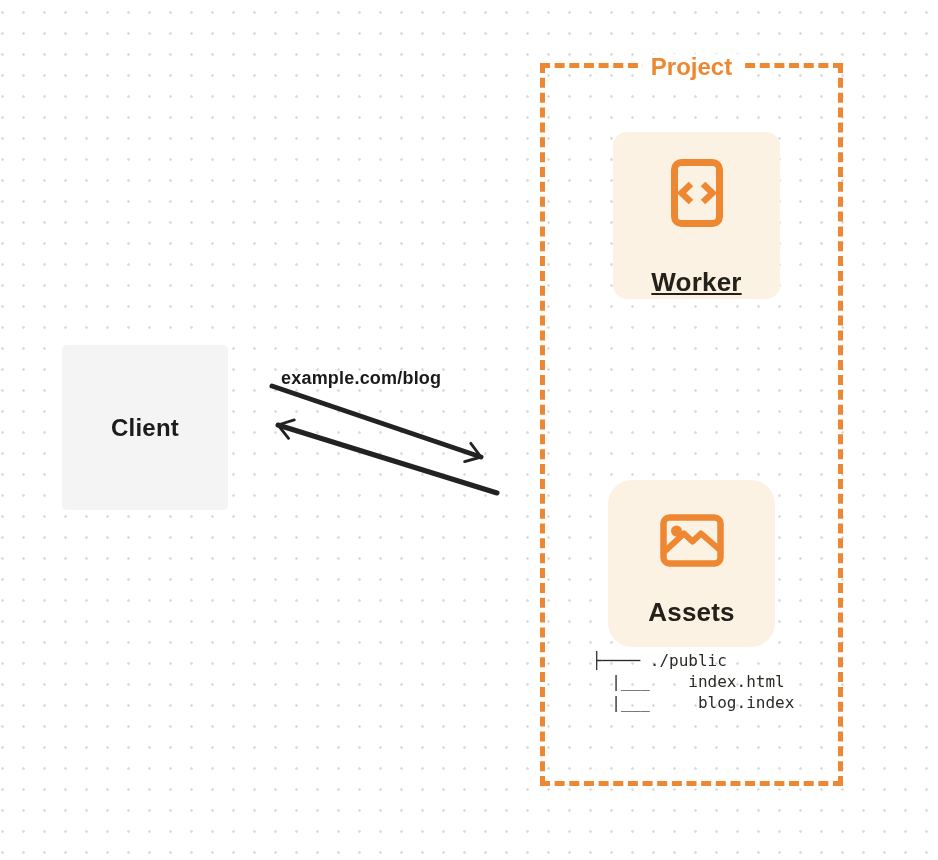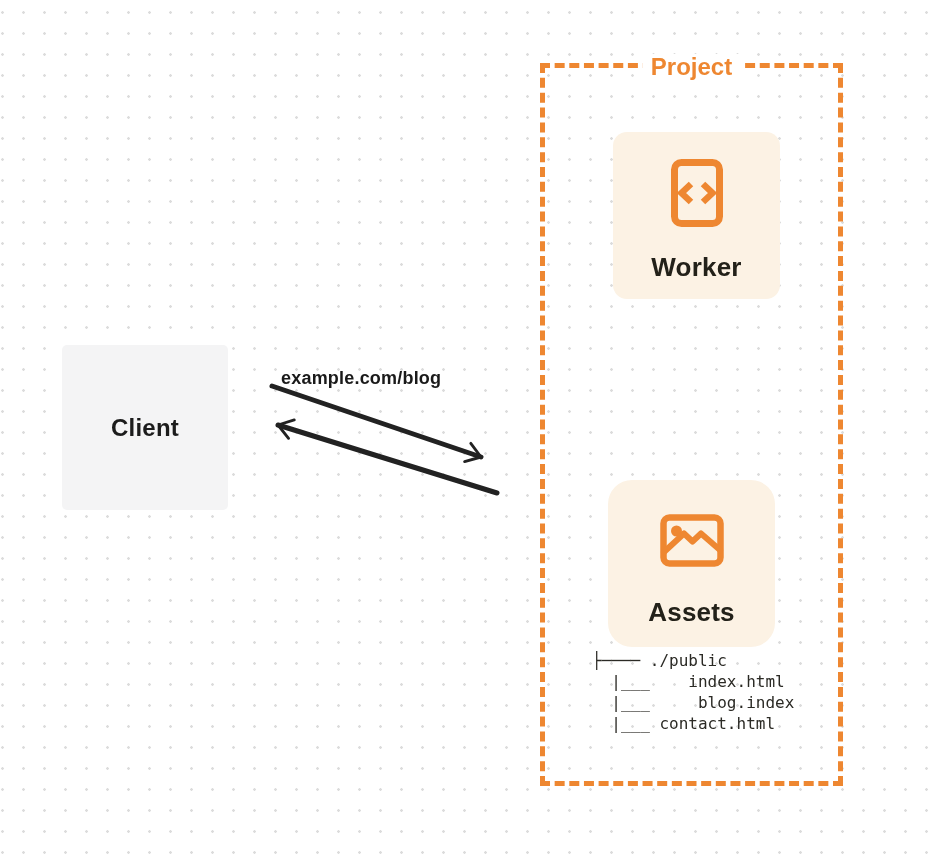--- a/index.html
+++ b/index.html
@@ -42,21 +42,21 @@
     font-size:24px;line-height:26px;font-weight:bold;color:var(--accent);
     white-space:nowrap;
   }
   .card{
     position:absolute;width:167px;height:167px;
     background:var(--card-bg);border-radius:14px;
     display:flex;flex-direction:column;align-items:center;
   }
   .card.worker{left:68px;top:64px;padding-top:27px;}
   .card.assets{left:63px;top:412px;padding-top:34px;border-radius:24px;}
-  .card.worker .card-label{margin-top:25px;}
+  .card.worker .card-label{margin-top:40px;text-decoration:underline;}
   .card.assets .card-label{margin-top:30px;}
   .card-label{font-size:26px;font-weight:bold;color:var(--ink);letter-spacing:.2px;}
   .file-tree{
     position:absolute;left:47px;top:582px;
     font-family:"DejaVu Sans Mono",monospace;
     font-size:16px;line-height:21px;color:#2b2a25;
   }
   .tree-line{white-space:pre;}
   .icon-svg{display:block;}
 </style>
@@ -99,17 +99,16 @@
         <circle cx="16.5" cy="17" r="5.5" fill="var(--accent)"></circle>
         <polyline points="4,38 24,19.5 32.5,27.5 41,19.5 60,36" fill="none" stroke="var(--accent)" stroke-width="6" stroke-linecap="round" stroke-linejoin="round"></polyline>
       </svg>
       <div class="card-label">Assets</div>
     </div>
 
     <div class="file-tree">
       <div class="tree-line">├──── ./public</div>
       <div class="tree-line">  |___    index.html</div>
       <div class="tree-line">  |___     blog.index</div>
-      <div class="tree-line">  |___ contact.html</div>
     </div>
   </div>
 
 </div>
 
 </body></html>

